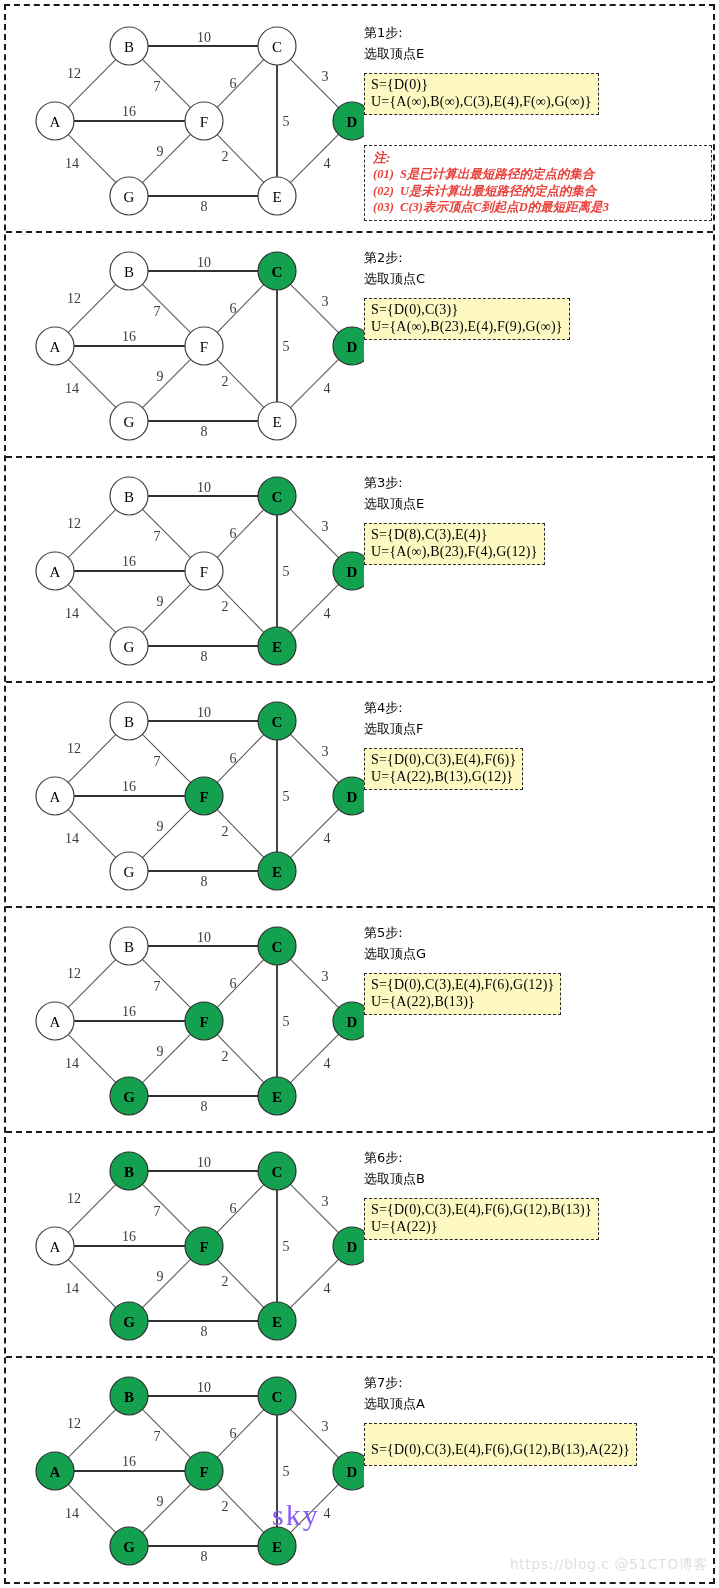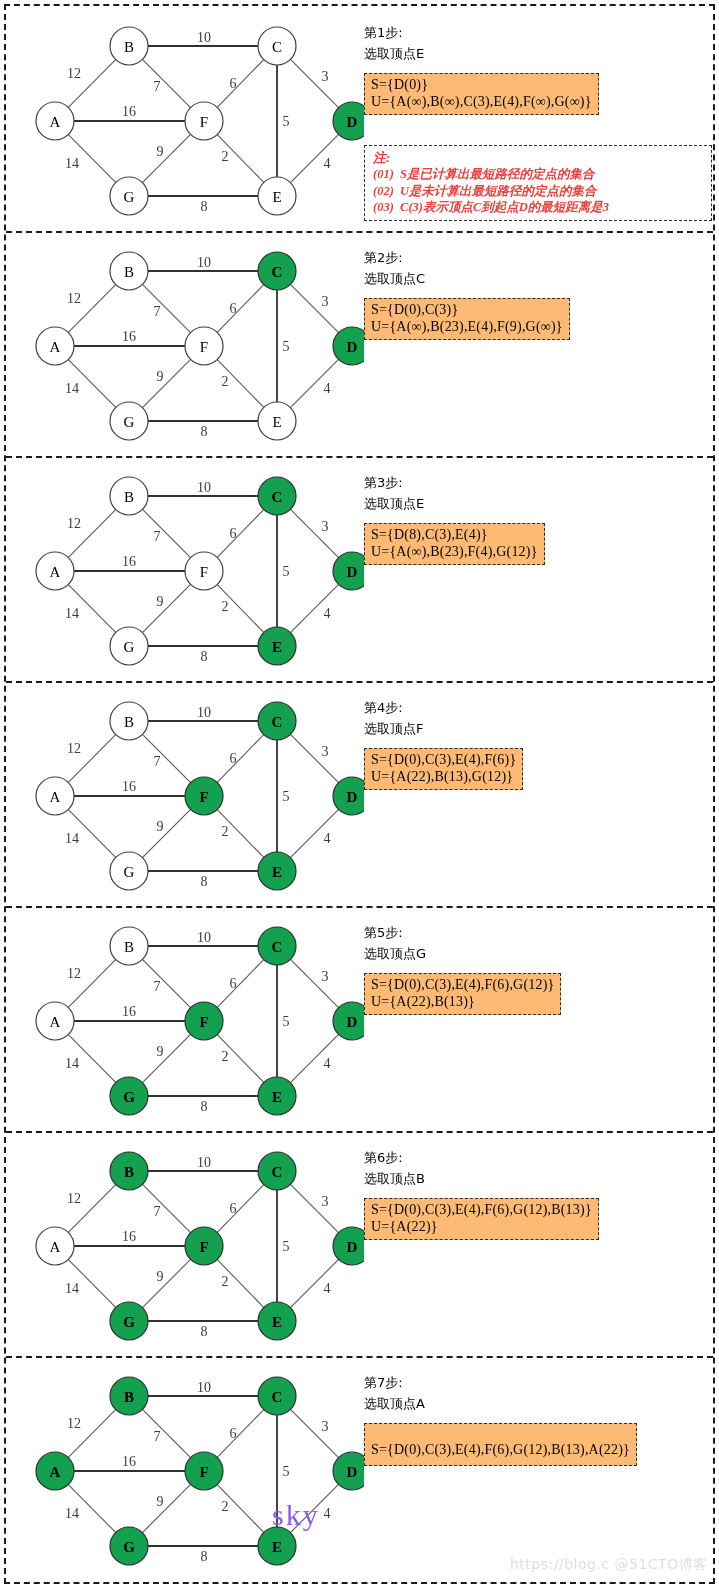--- a/index.html
+++ b/index.html
@@ -103,21 +103,21 @@
   .step-title {
     font-family: "DejaVu Sans", "Liberation Sans", sans-serif;
     font-size: 13px;
     color: #000;
     line-height: 1.45;
     margin: 0 0 2px 0;
     white-space: pre;
   }
   .set-box {
     margin-top: 7px;
-    background: #fdba74;
+    background: #fef9c3;
     border: 1.5px dashed #2b2b2b;
     padding: 2px 6px 3px 6px;
     display: inline-block;
     box-sizing: border-box;
   }
   .set-line {
     font-family: "Liberation Serif", "DejaVu Serif", serif;
     font-size: 14px;
     color: #000;
     line-height: 1.25;

